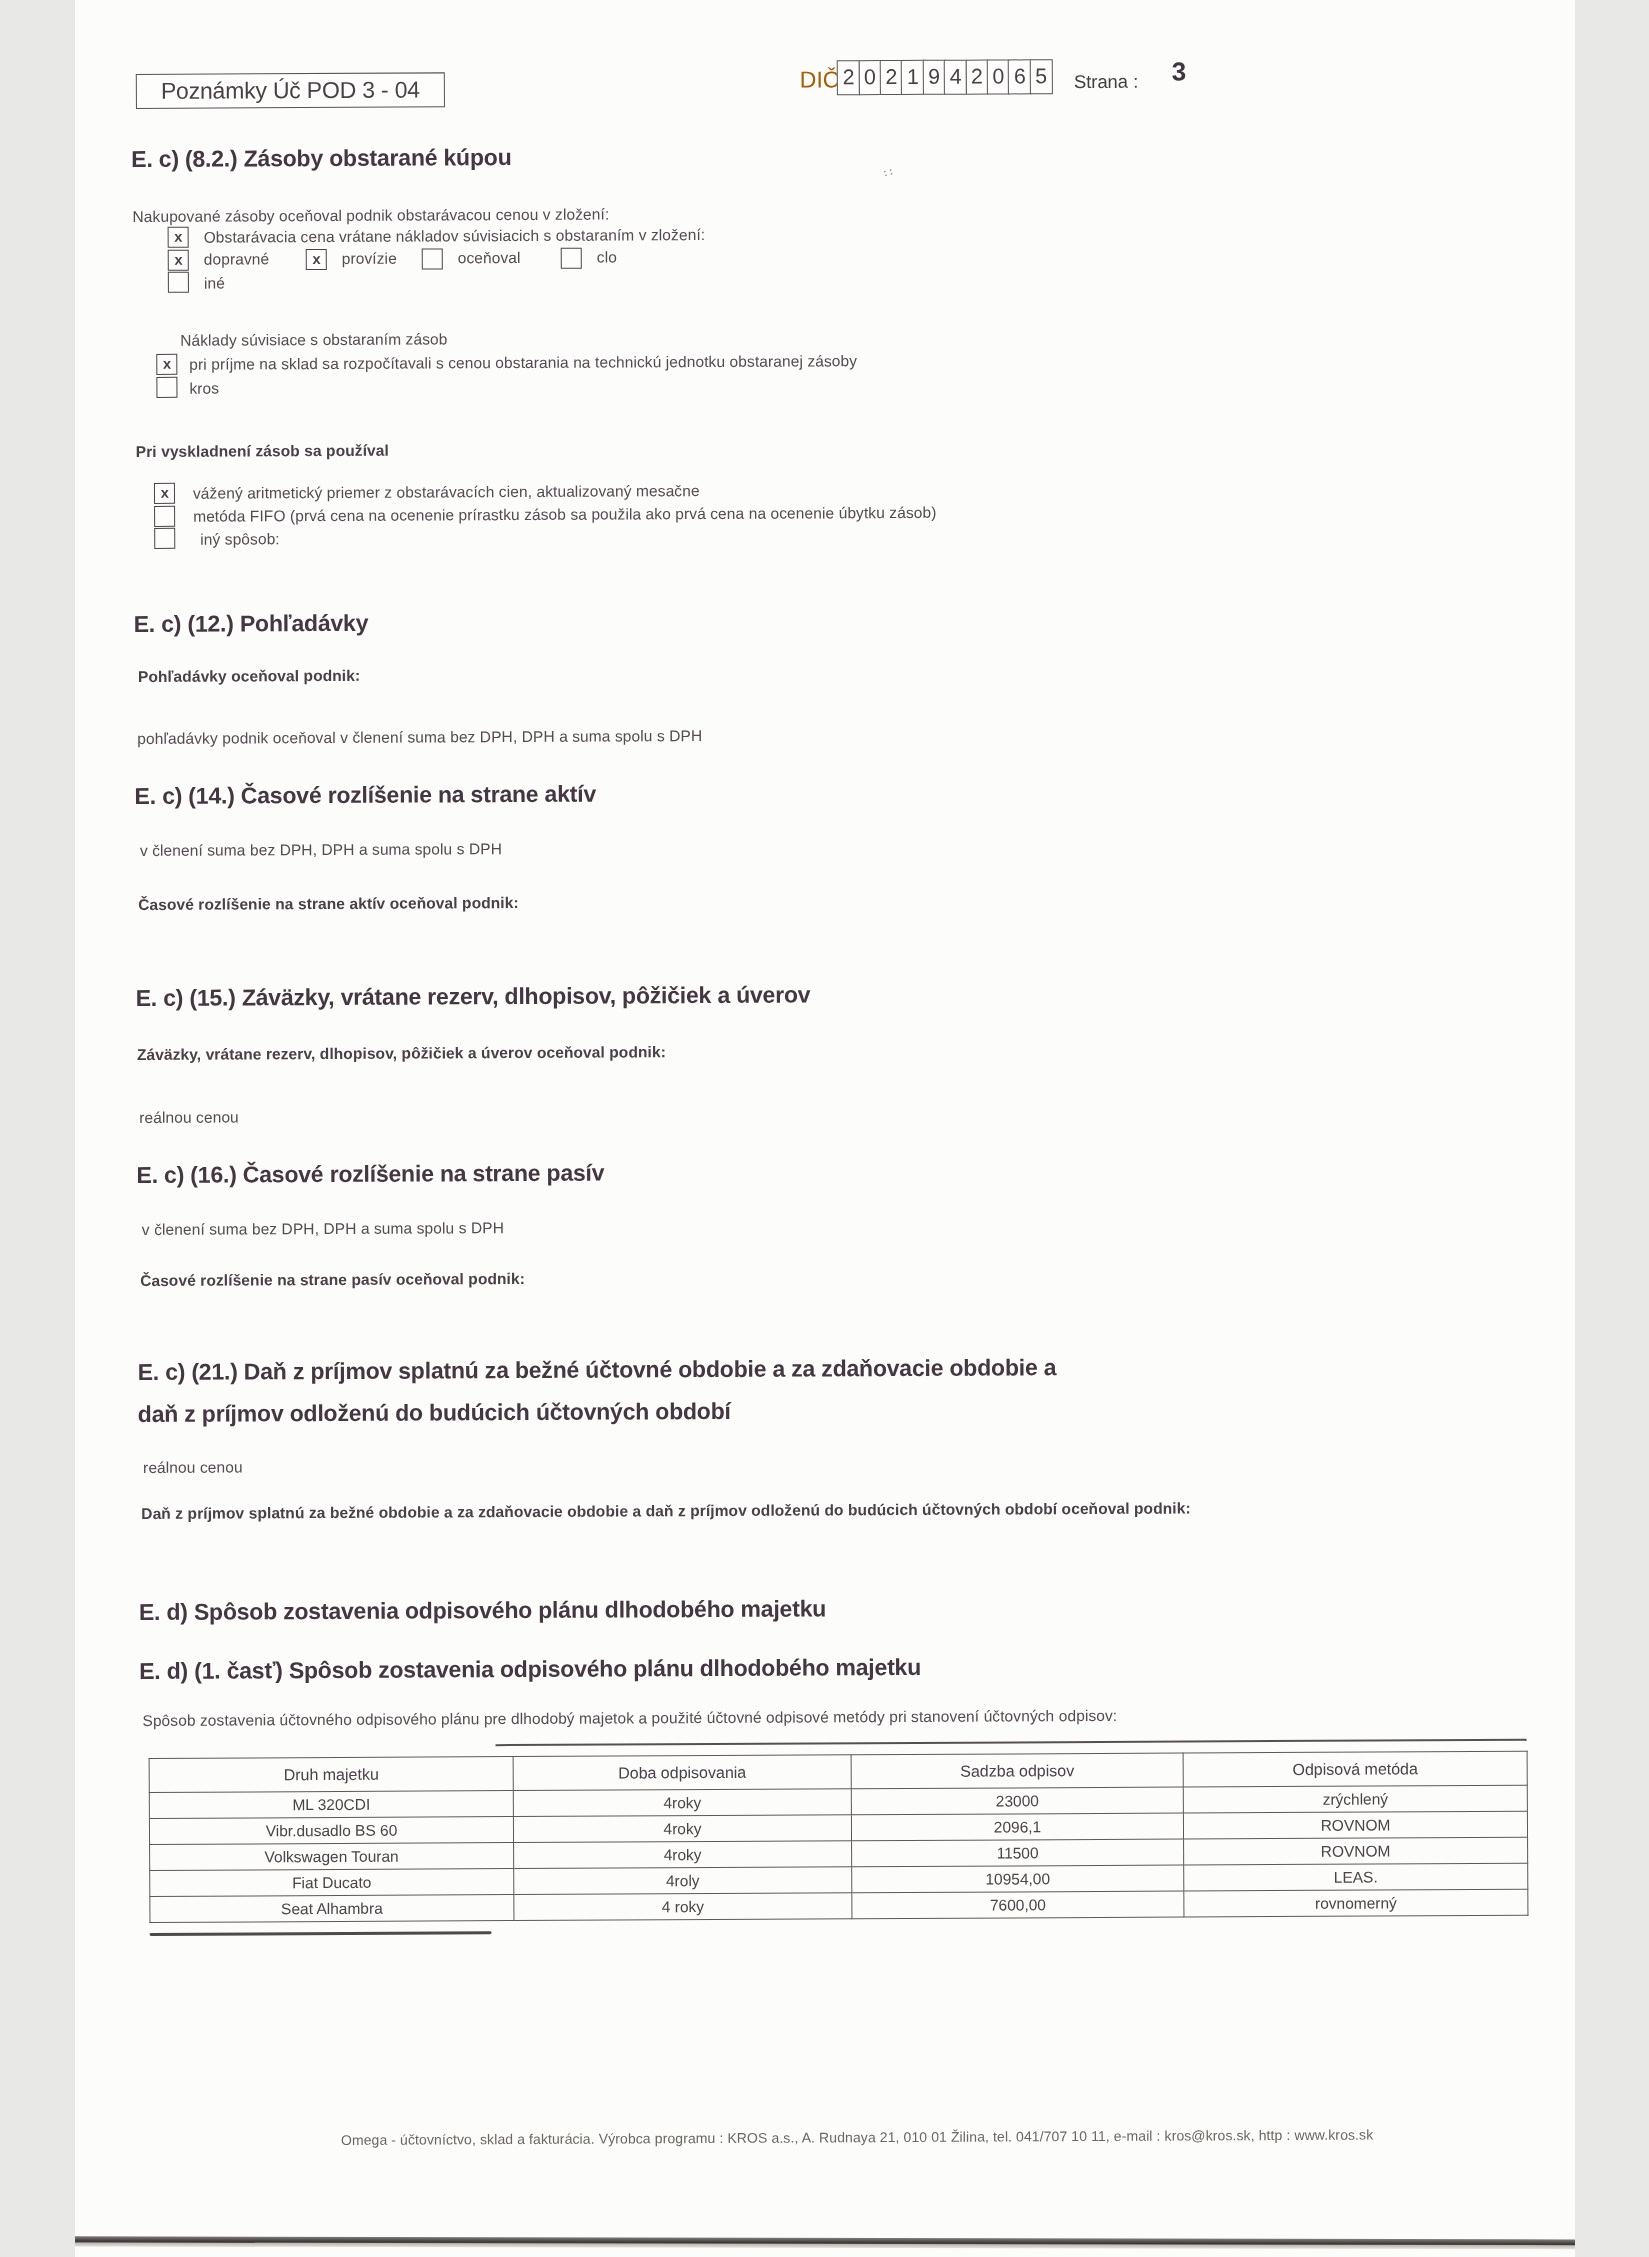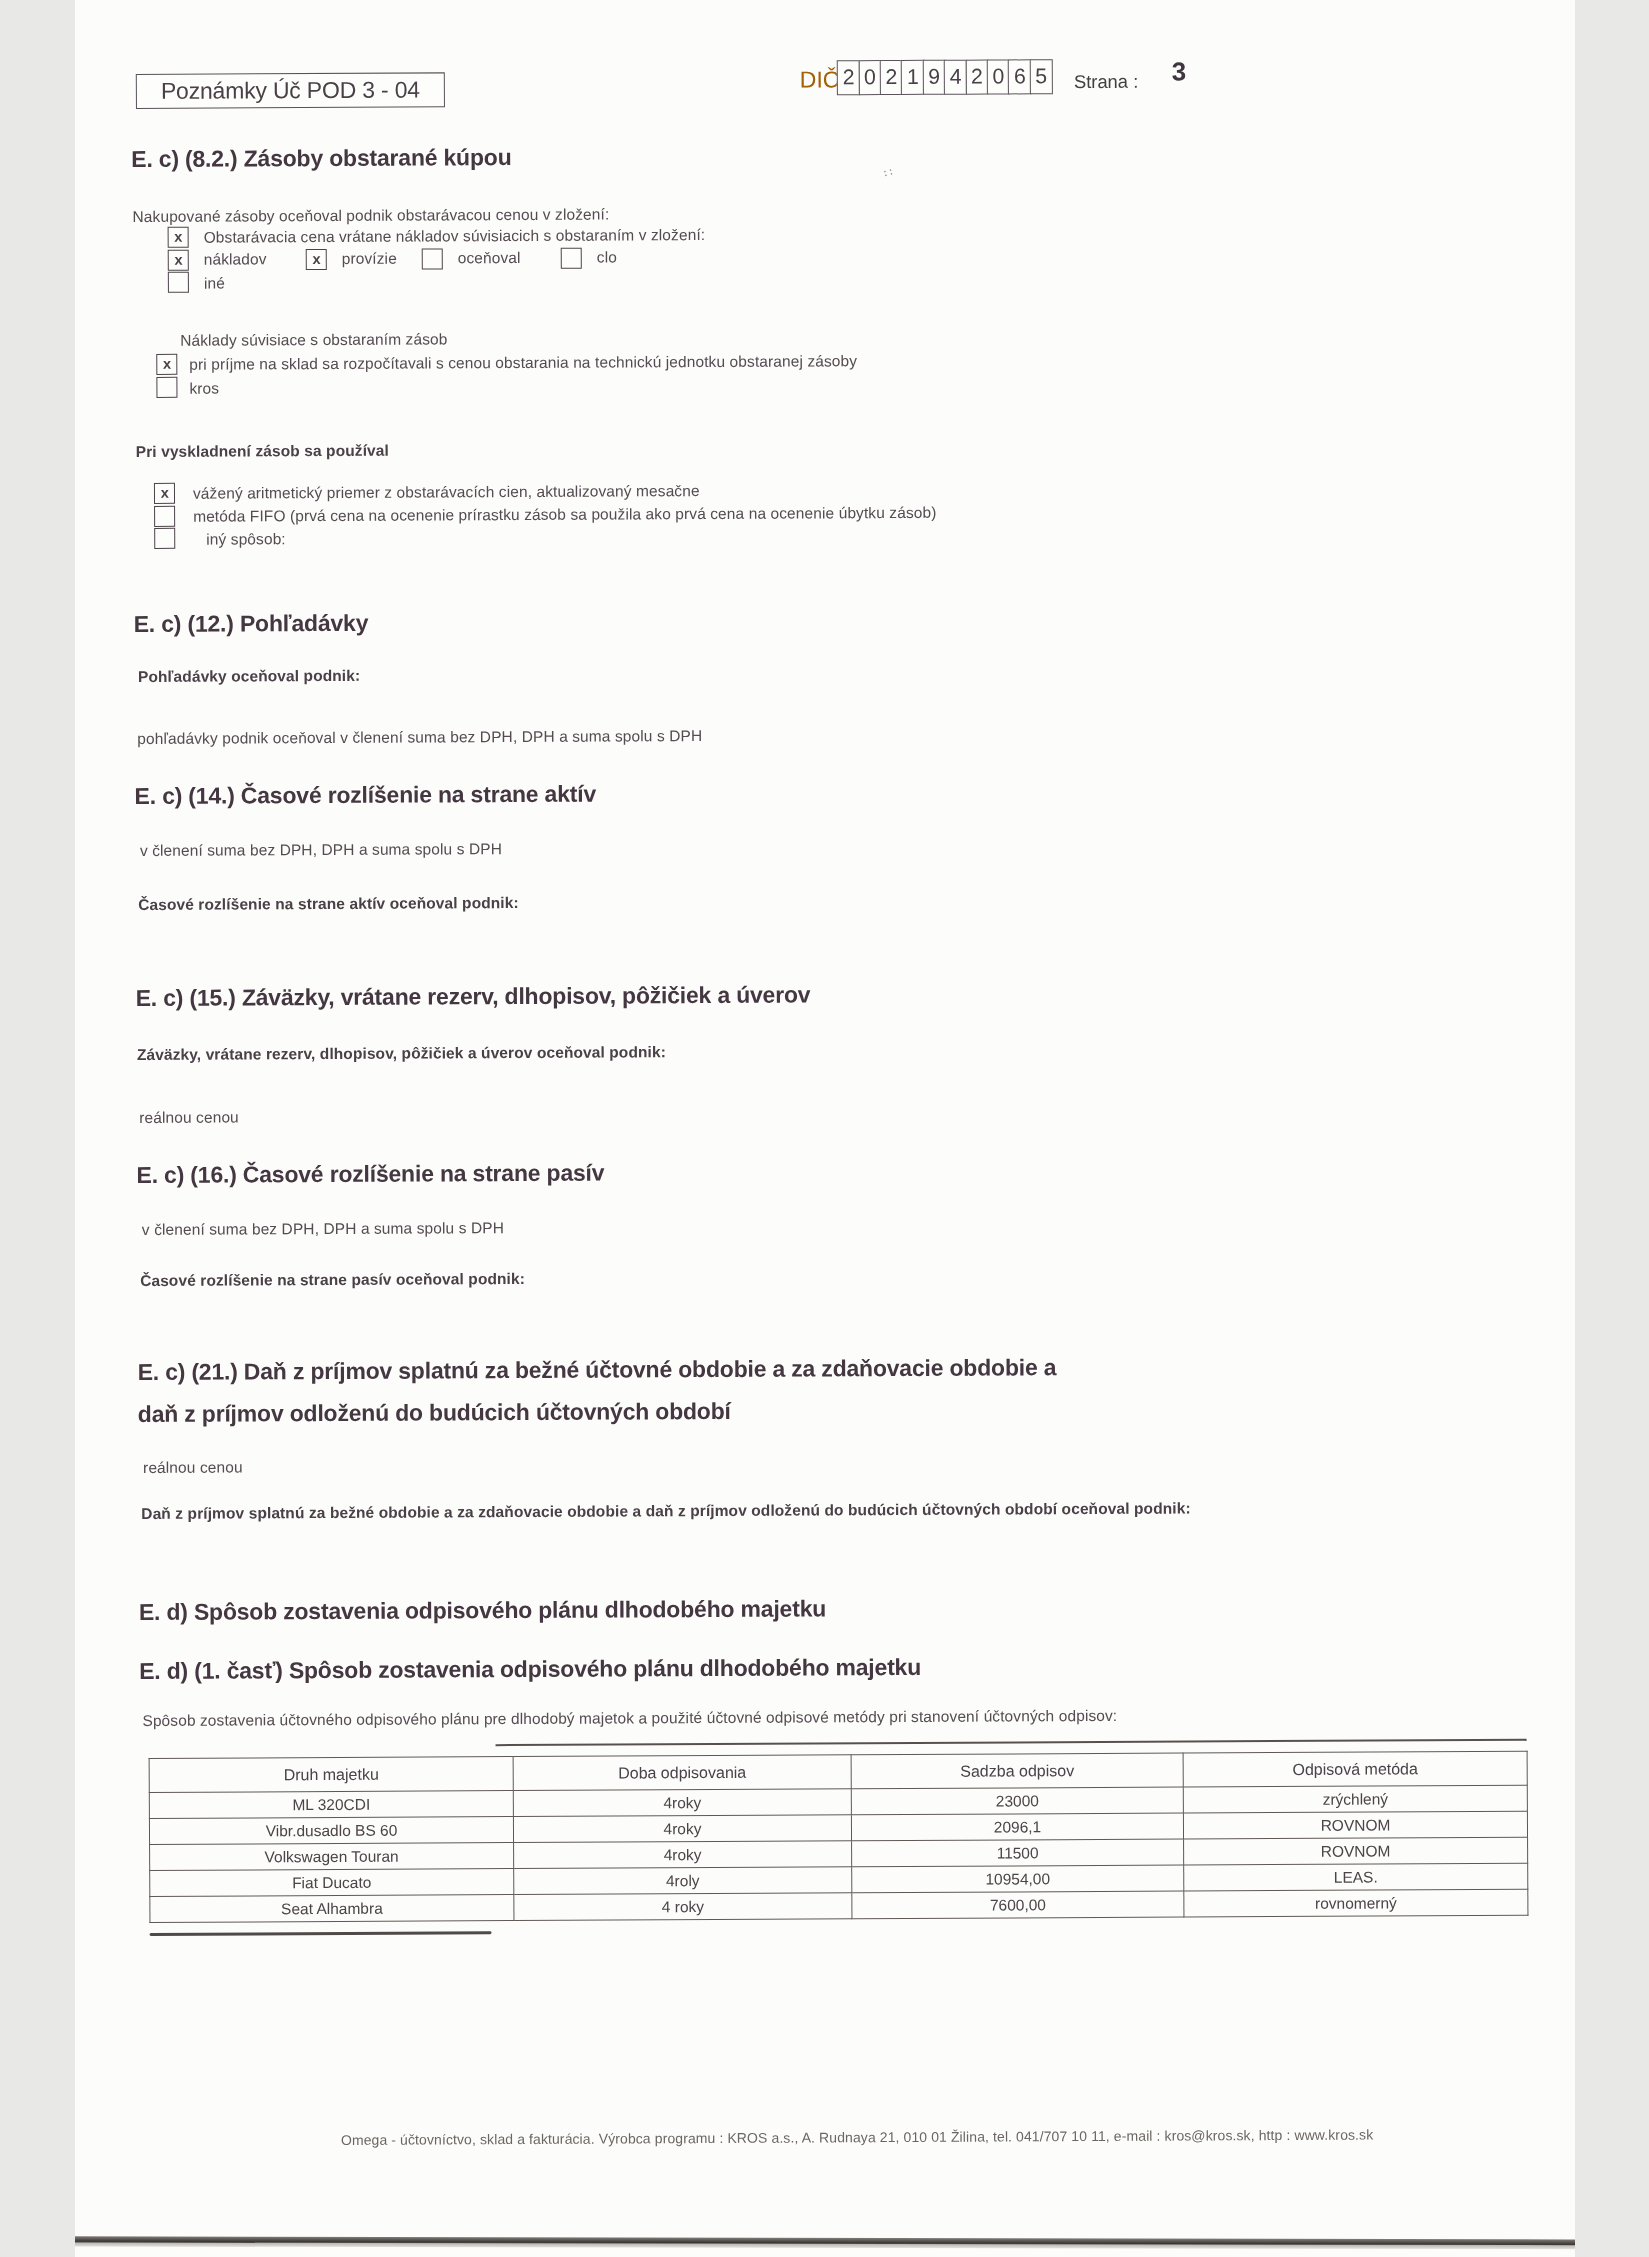--- a/index.html
+++ b/index.html
@@ -84,21 +84,21 @@
   <span class="pageno abs">3</span>
   <span class="smudge abs">::</span>
 
   <span class="abs sec-title" style="left:61px;top:142px">E. c) (8.2.) Zásoby obstarané kúpou</span>
   <span class="abs body-txt" style="left:62px;top:204px">Nakupované zásoby oceňoval podnik obstarávacou cenou v zložení:</span>
 
   <span class="cb" style="left:97px;top:223px">x</span>
   <span class="abs body-txt" style="left:133px;top:225px">Obstarávacia cena vrátane nákladov súvisiacich s obstaraním v zložení:</span>
 
   <span class="cb" style="left:97px;top:246px">x</span>
-  <span class="abs body-txt" style="left:133px;top:247px">nákladov</span>
+  <span class="abs body-txt" style="left:133px;top:247px">dopravné</span>
   <span class="cb" style="left:235px;top:246px">x</span>
   <span class="abs body-txt" style="left:271px;top:247px">provízie</span>
   <span class="cb" style="left:351px;top:246px"></span>
   <span class="abs body-txt" style="left:387px;top:247px">oceňoval</span>
   <span class="cb" style="left:490px;top:246px"></span>
   <span class="abs body-txt" style="left:526px;top:247px">clo</span>
 
   <span class="cb" style="left:97px;top:268px"></span>
   <span class="abs body-txt" style="left:133px;top:271px">iné</span>
 
@@ -107,21 +107,21 @@
   <span class="abs body-txt" style="left:118px;top:352px">pri príjme na sklad sa rozpočítavali s cenou obstarania na technickú jednotku obstaranej zásoby</span>
   <span class="cb" style="left:85px;top:373px"></span>
   <span class="abs body-txt" style="left:118px;top:376px">kros</span>
 
   <span class="abs body-bold" style="left:64px;top:439px">Pri vyskladnení zásob sa používal</span>
   <span class="cb" style="left:82px;top:479px">x</span>
   <span class="abs body-txt" style="left:121px;top:481px">vážený aritmetický priemer z obstarávacích cien, aktualizovaný mesačne</span>
   <span class="cb" style="left:82px;top:502px"></span>
   <span class="abs body-txt" style="left:121px;top:504px">metóda FIFO (prvá cena na ocenenie prírastku zásob sa použila ako prvá cena na ocenenie úbytku zásob)</span>
   <span class="cb" style="left:82px;top:524px"></span>
-  <span class="abs body-txt" style="left:134px;top:527px">iný spôsob:</span>
+  <span class="abs body-txt" style="left:128px;top:527px">iný spôsob:</span>
 
   <span class="abs sec-title" style="left:61px;top:607px">E. c) (12.) Pohľadávky</span>
   <span class="abs body-bold" style="left:65px;top:664px">Pohľadávky oceňoval podnik:</span>
   <span class="abs body-txt" style="left:64px;top:726px">pohľadávky podnik oceňoval v členení suma bez DPH, DPH a suma spolu s DPH</span>
 
   <span class="abs sec-title" style="left:61px;top:779px">E. c) (14.) Časové rozlíšenie na strane aktív</span>
   <span class="abs body-txt" style="left:66px;top:838px">v členení suma bez DPH, DPH a suma spolu s DPH</span>
   <span class="abs body-bold" style="left:64px;top:892px">Časové rozlíšenie na strane aktív oceňoval podnik:</span>
 
   <span class="abs sec-title" style="left:61px;top:981px">E. c) (15.) Záväzky, vrátane rezerv, dlhopisov, pôžičiek a úverov</span>

